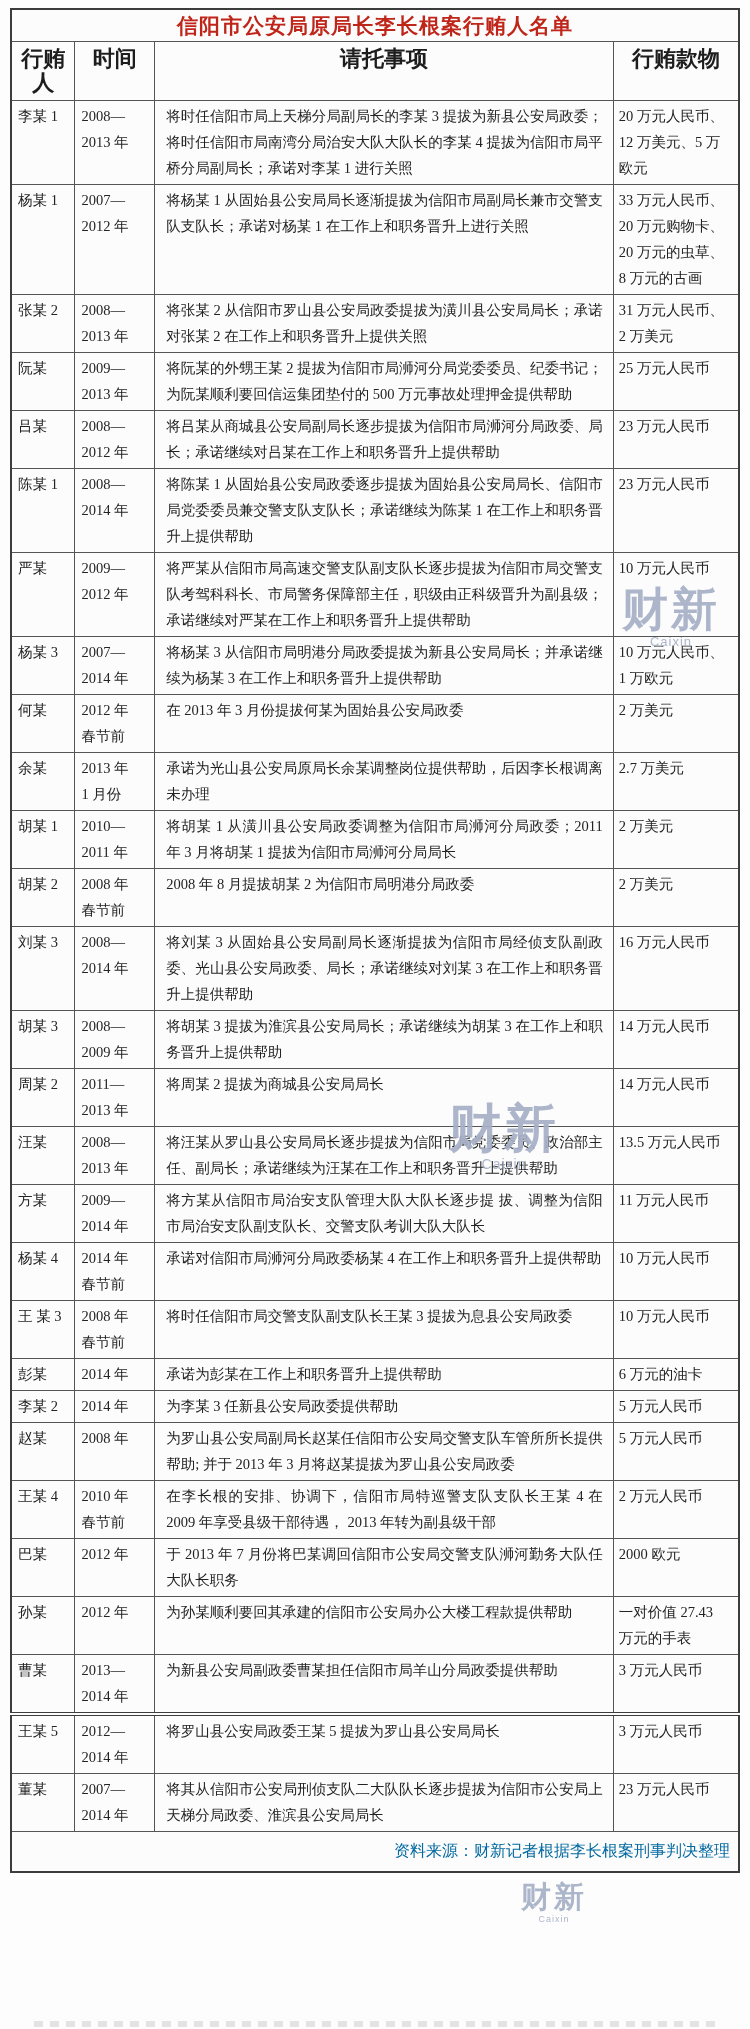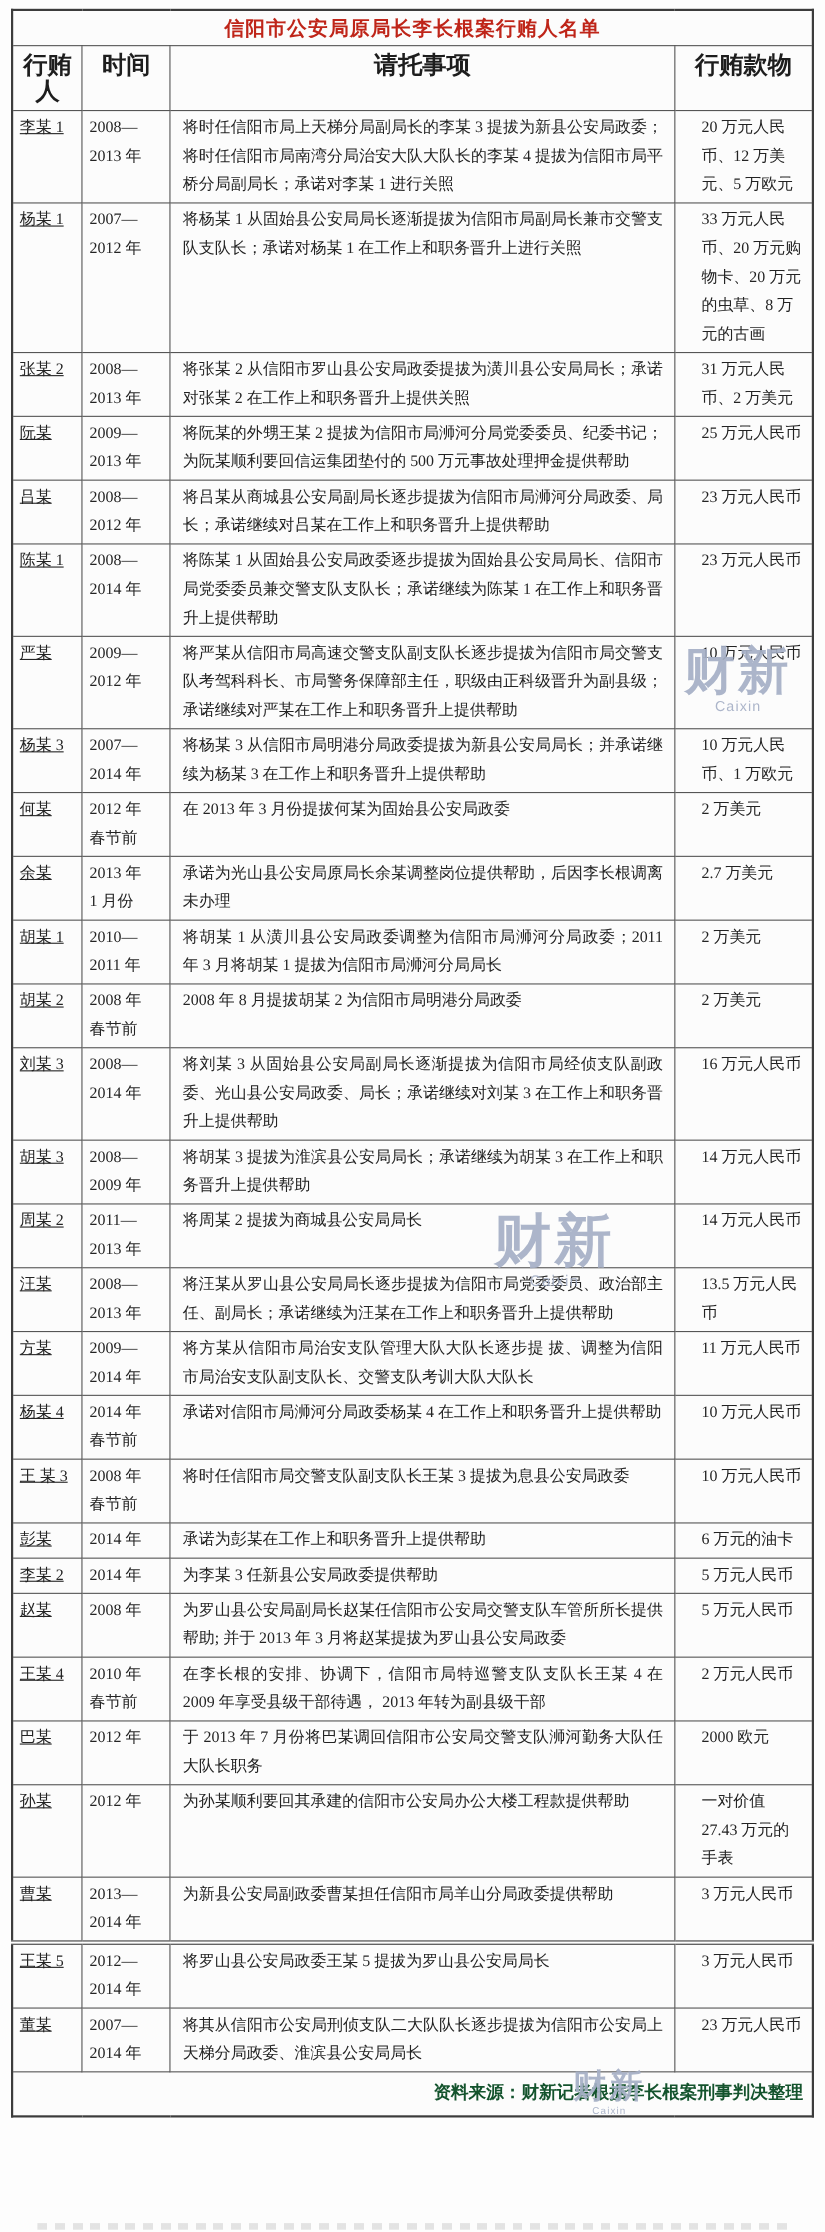--- a/index.html
+++ b/index.html
@@ -13,37 +13,37 @@
   }
   table.bribe-table {
     position:absolute; left:10px; top:8px;
     width:730px;
     border-collapse:collapse;
     border:2px solid #3c3c3c;
     background:#fcfcfc;
   }
   td, th { border:1px solid #555; vertical-align:top; }
   td.title-cell {
-    font-size:18px; font-weight:bold; text-align:center;
+    font-size:21px; font-weight:bold; text-align:center;
     padding:5px 4px 4px 4px; line-height:22px;
     color:#bf2519; letter-spacing:1px;
   }
   th.hdr {
     font-size:22px; font-weight:bold; text-align:center;
     padding:5px 4px; line-height:24px; color:#1d1d1d;
   }
   td.cell { font-size:14.5px; line-height:26px; padding:2px 7px 3px 7px; }
-  td.col-name { padding-left:6px;text-decoration:underline; }
+  td.col-name { padding-left:6px; }
   td.col-time { white-space:pre-line; padding-left:6px;margin-top:48px; }
   td.col-matter { text-align:justify; padding-left:11px; padding-right:10px; }
-  td.col-money { padding-left:24px; }
+  td.col-money { padding-left:5px; }
   tr.gap-before td { border-top:4px double #3c3c3c; }
   td.source-cell {
-    font-size:16px; font-weight:bold; text-align:right;
-    padding:8px 8px 9px 4px; line-height:22px; color:#14532d;
+    font-size:16px; font-weight:normal; text-align:right;
+    padding:8px 8px 9px 4px; line-height:22px; color:#0369a1;
   }
   .wm {
     position:absolute; z-index:5; pointer-events:none;
     color:#a6b0c6; text-align:center; opacity:0.92;
     font-family:"Liberation Sans","DejaVu Sans",sans-serif;
     margin-top:20px;
   }
   .wm .logo { font-weight:bold; letter-spacing:3px; line-height:1; }
   .wm .sub  { line-height:1; margin-top:3px; letter-spacing:1px; }
   .wm1 { left:616px; top:566px; width:110px; }

